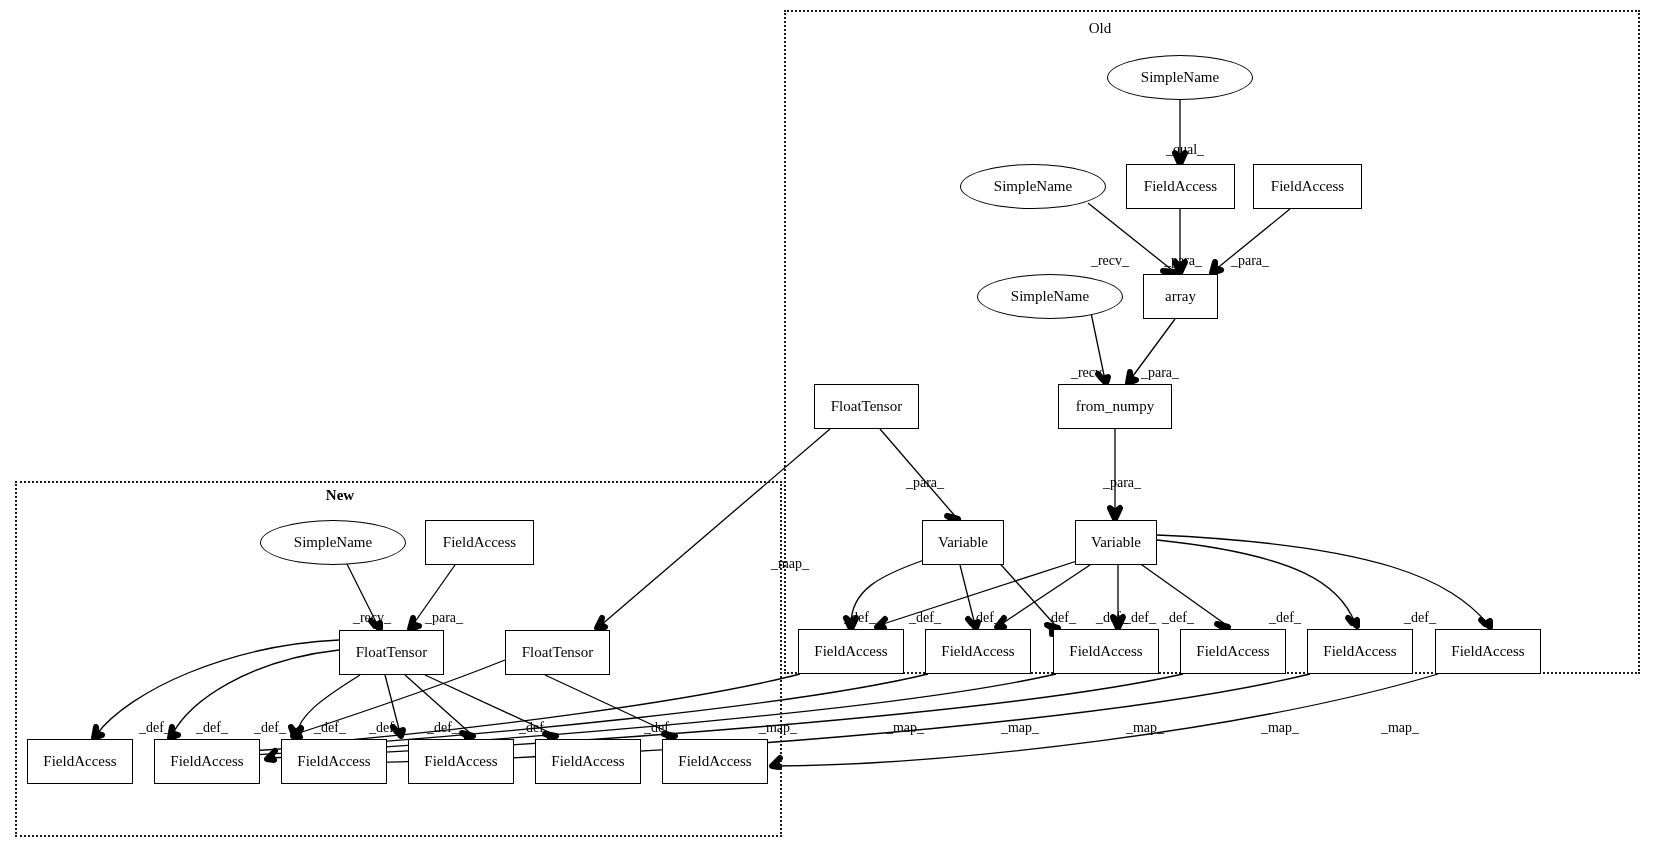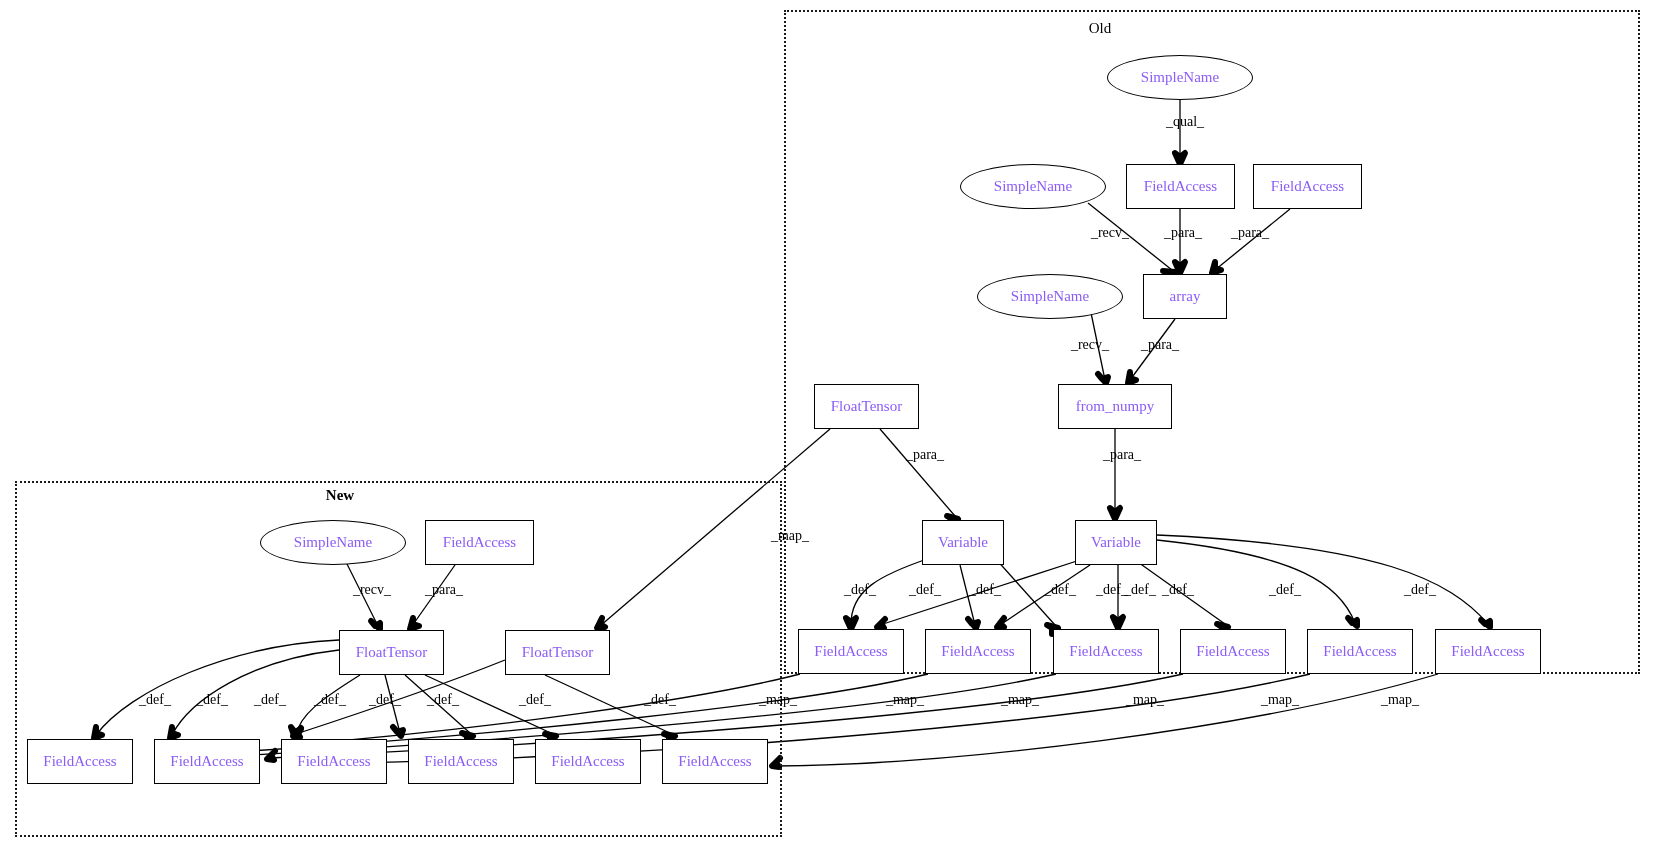--- a/index.html
+++ b/index.html
@@ -36,38 +36,39 @@
     white-space: nowrap;
     text-align: left;
   }
   .node {
     position: absolute;
     box-sizing: border-box;
     display: flex;
     align-items: center;
     justify-content: center;
     font-size: 15px;
-    color: #8b5cf6;
+    color: #000000;
     background: #ffffff;
     white-space: nowrap;
   }
   .node.box {
     border: 1.4px solid #000;
     border-radius: 0;
   }
   .node.ellipse {
     border: 1.4px solid #000;
     border-radius: 50%;
   }
   .edge-label {
     position: absolute;
     font-size: 14px;
     color: #000;
     white-space: nowrap;
     background: transparent;
+    margin-top: 28px;
   }
 </style>
 </head>
 <body>
 
 <div id="canvas">
 
   <svg id="edges" viewBox="0 0 1656 856" xmlns="http://www.w3.org/2000/svg">
       <path d="M1180,100 L1180,162" fill="none" stroke="#000000" stroke-width="1.3"></path>
       <path d="M1180,164 l-5,-11 l5,4 l5,-4 z" fill="#000000" stroke="#000000" stroke-width="6" stroke-linejoin="round"></path>
@@ -186,21 +187,21 @@
       </div>
       <div class="node ellipse" style="left: 977px; top: 274px; width: 146px; height: 45px;">
         <span>SimpleName</span>
       </div>
       <div class="node box" style="left: 1126px; top: 164px; width: 109px; height: 45px;">
         <span>FieldAccess</span>
       </div>
       <div class="node box" style="left: 1253px; top: 164px; width: 109px; height: 45px;">
         <span>FieldAccess</span>
       </div>
-      <div class="node box" style="left: 1143px; top: 274px; width: 84px; height: 45px;">
+      <div class="node box" style="left: 1143px; top: 274px; width: 75px; height: 45px;">
         <span>array</span>
       </div>
       <div class="node box" style="left: 1058px; top: 384px; width: 114px; height: 45px;">
         <span>from_numpy</span>
       </div>
       <div class="node box" style="left: 814px; top: 384px; width: 105px; height: 45px;">
         <span>FloatTensor</span>
       </div>
       <div class="node box" style="left: 922px; top: 520px; width: 82px; height: 45px;">
         <span>Variable</span>

